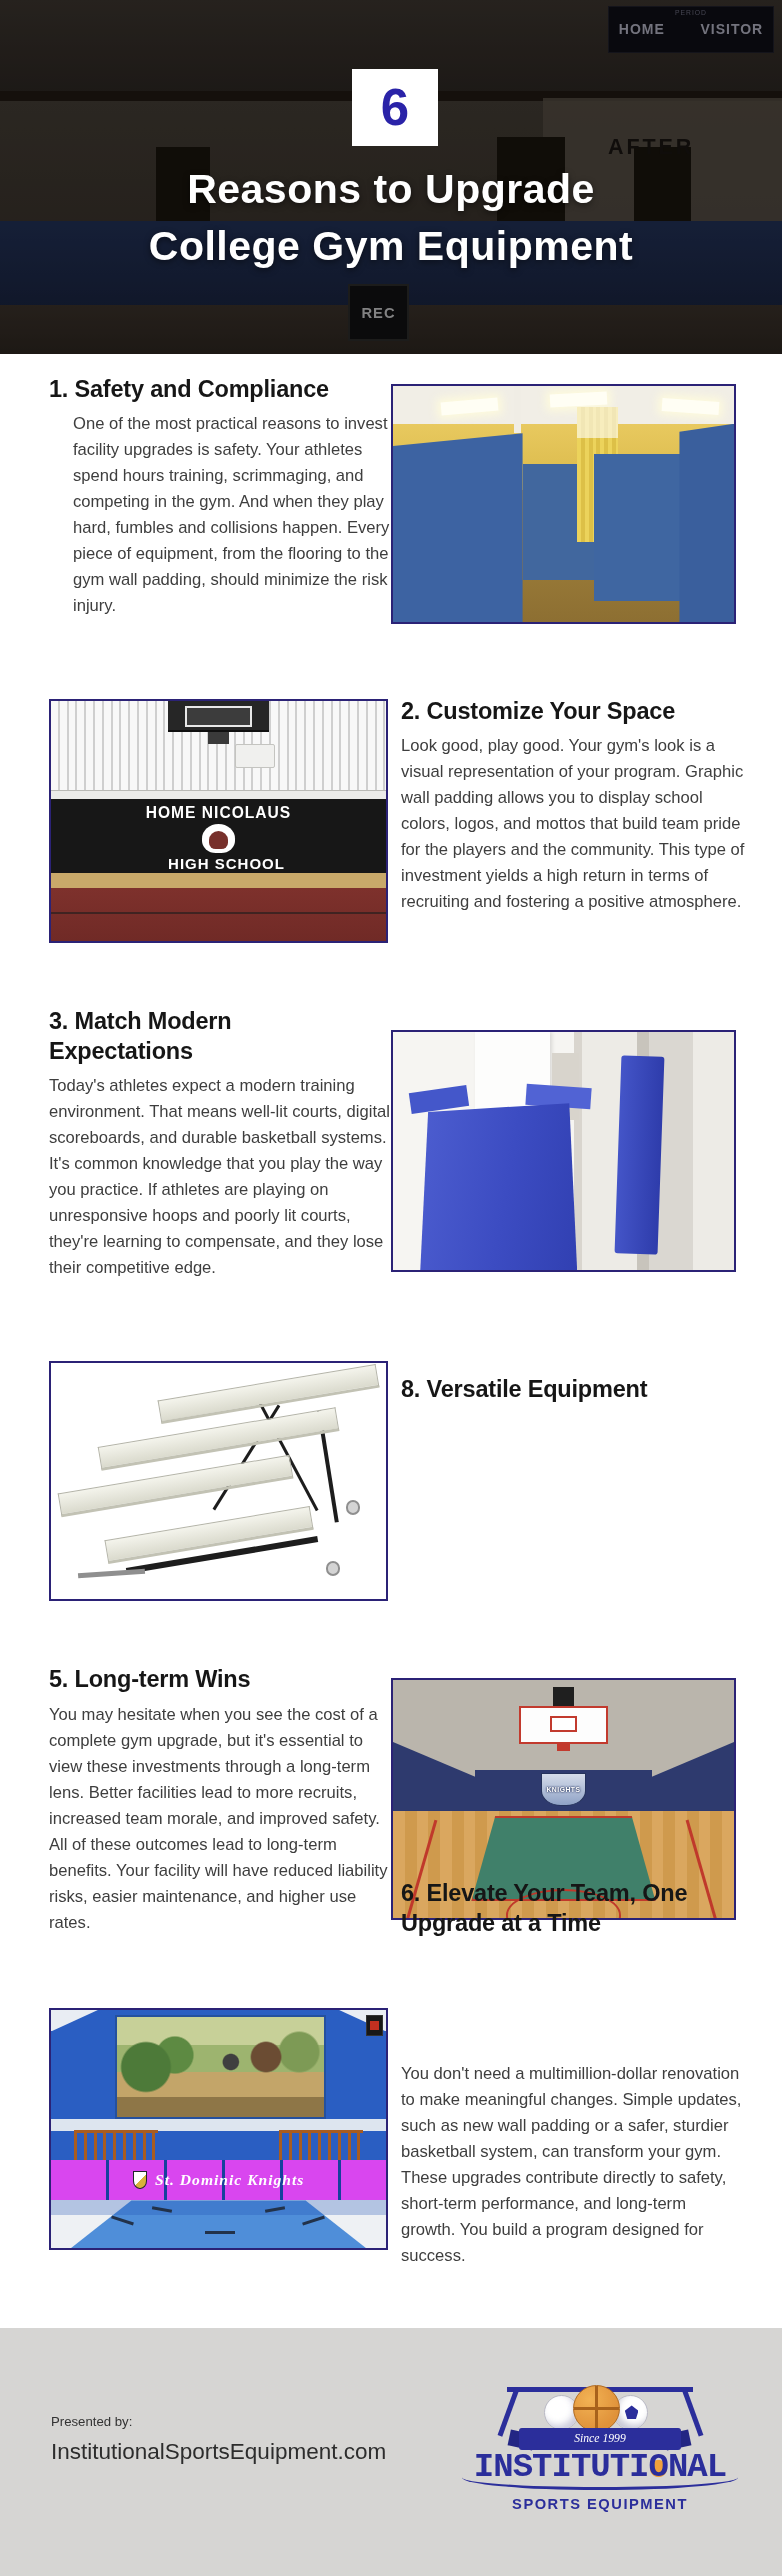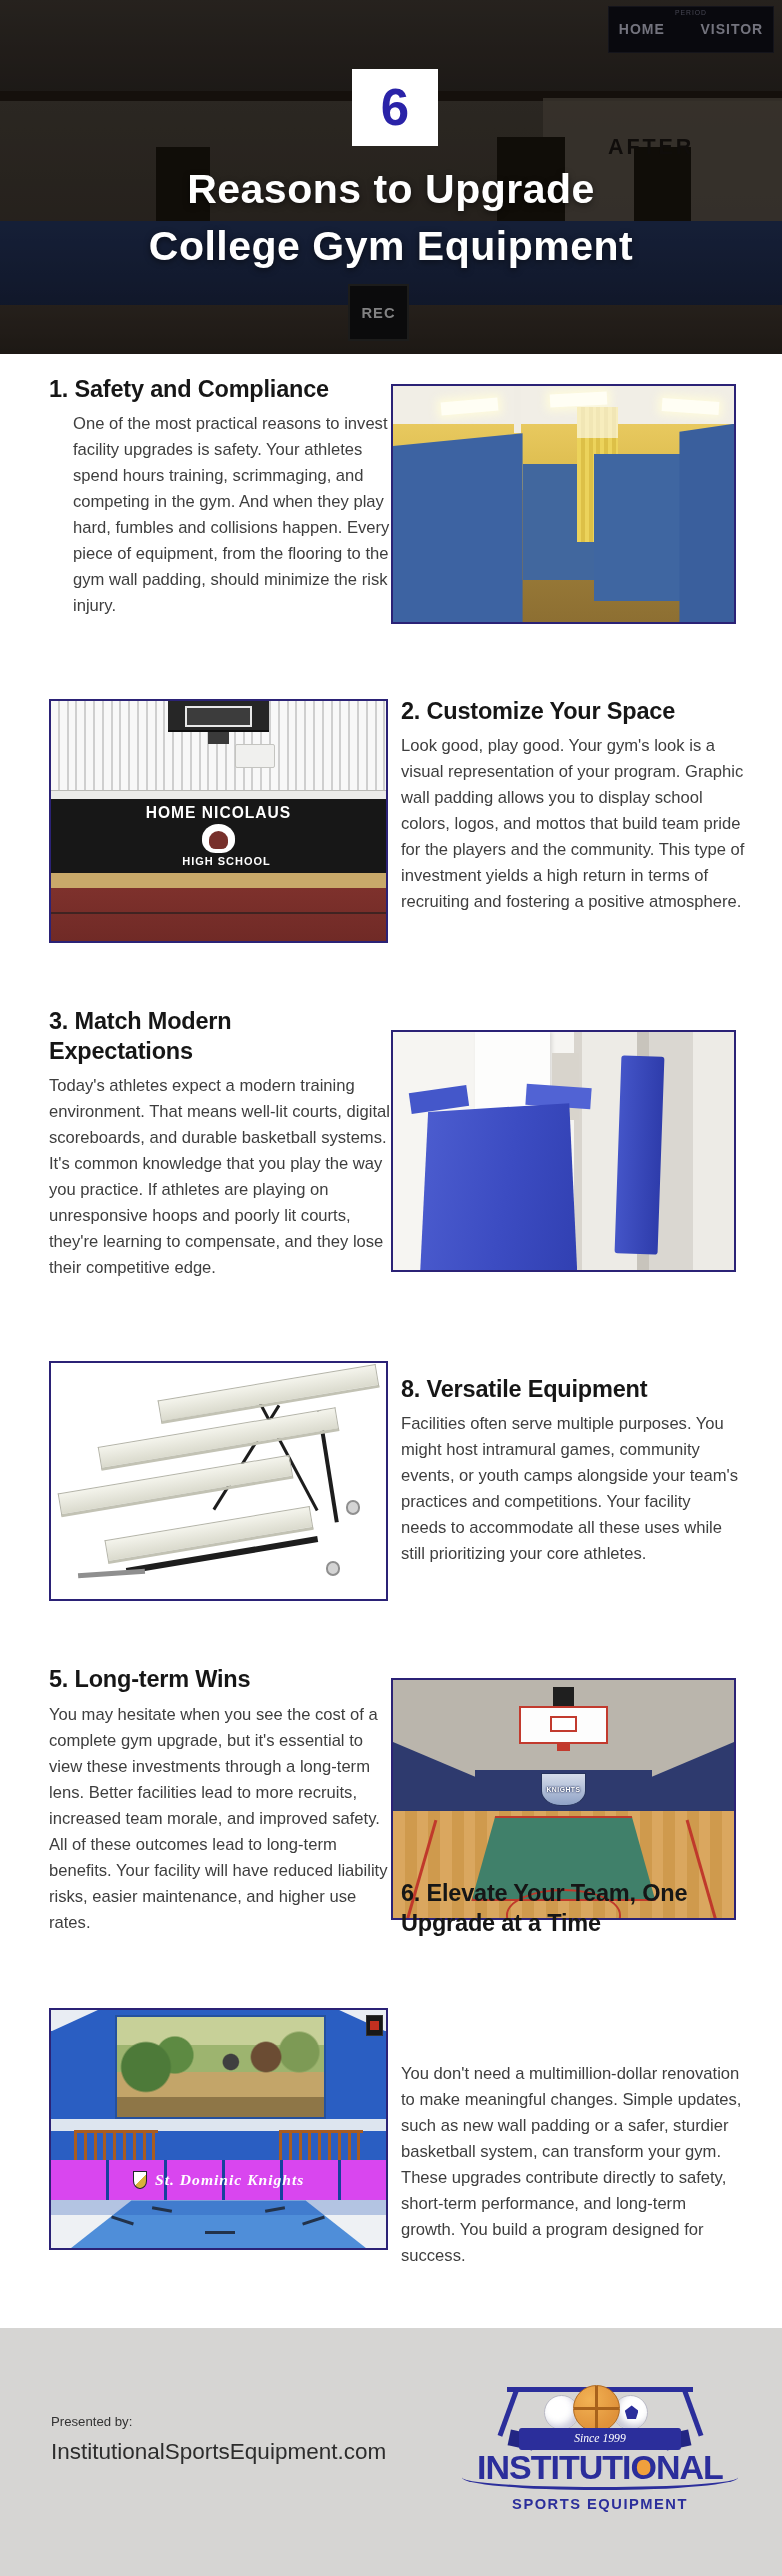--- a/index.html
+++ b/index.html
@@ -45,21 +45,21 @@
   .sc2-slats { position:absolute; top:0; left:0; width:100%; height:38%; background:repeating-linear-gradient(90deg,#f8f8f8 0 6.8px,#cfcfcf 6.8px 8.8px); }
   .sc2-board { position:absolute; left:35%; top:0; width:30%; height:13%; background:#262626; border-bottom:2.9px solid #101010; }
   .sc2-board-in { position:absolute; left:40%; top:2%; width:20%; height:9%; background:#3c3c3c; border:2px solid #e8e8e8; }
   .sc2-net { position:absolute; left:47%; top:13%; width:6%; height:5%; background:#3a3a3a; }
   .sc2-speaker { position:absolute; left:55%; top:18%; width:12%; height:10%; background:#f0f0ee; border:1px solid #c4c4c0; border-radius:2px; }
   .sc2-beam { position:absolute; top:37.2%; left:0; width:100%; height:3.6%; background:#ebebe9; border-top:1px solid #b9b9b5; }
   .sc2-pad { position:absolute; top:40.8%; left:0; width:100%; height:31%; background:#171717; color:#fff; text-align:center; }
   .sc2-t1 { font-size:15.6px; font-weight:bold; letter-spacing:1px; margin-top:4.9px; }
   .sc2-helmet { width:33px; height:29px; margin:2px auto; background:#ffffff; border-radius:50% 50% 42% 42%; position:relative; }
   .sc2-helmet-in { position:absolute; left:6.8px; top:6.8px; width:19.6px; height:18.6px; background:#77302b; border-radius:50% 50% 35% 35%; }
-  .sc2-t2 { font-size:11px; font-weight:bold; letter-spacing:1px;margin-left:16px; }
+  .sc2-t2 { font-size:15px; font-weight:bold; letter-spacing:1px;margin-left:16px; }
   .sc2-wood { position:absolute; top:71.8%; left:0; width:100%; height:6%; background:#c9a96a; }
   .sc2-maroon { position:absolute; top:77.8%; left:0; width:100%; height:22.2%; background:linear-gradient(#7e312c,#702a26); }
   .sc2-line { position:absolute; top:88%; left:0; width:100%; height:2px; background:#1c1c1c; opacity:.6; }
 
   
   .sc3-bg { position:absolute; inset:0; background:#f6f5f2; }
   .sc3-right { position:absolute; left:55%; top:0; width:45%; height:100%; background:#edebe6; }
   .sc3-div { position:absolute; left:53%; top:0; width:2.5%; height:100%; background:#d9d5ce; }
   .sc3-pillar { position:absolute; left:24%; top:0; width:22%; height:44%; background:#fdfdfc; box-shadow:2px 0 3.9px rgba(0,0,0,.12); }
   .sc3-door { position:absolute; left:46.5%; top:9%; width:8%; height:28%; background:#d8d4cc; }
@@ -126,21 +126,21 @@
   .basketball { left:115px; top:2px; width:47px; height:47px; border:1px solid #b06a1f;
     background:
       linear-gradient(90deg,transparent 46%,#a8621c 46% 54%,transparent 54%),
       linear-gradient(0deg,transparent 46%,#a8621c 46% 54%,transparent 54%),
       radial-gradient(circle at 35% 30%,#f2b254,#e0923a 70%); }
   .soccer { left:155px; top:11.7px; width:35px; height:35px; background:#ffffff; border:1px solid #b9b9c4; box-shadow:inset 3.9px -3.9px 5.9px rgba(40,40,90,.25); }
   .soccer i { position:absolute; left:10.8px; top:9.8px; width:13.7px; height:13.7px; background:#2b2e9b; clip-path:polygon(50% 0,100% 38%,81% 100%,19% 100%,0 38%); }
   .ribbon { position:absolute; left:61px; top:45px; width:162px; height:21.5px; background:#2b2e9b; border-radius:2.9px; display:flex; align-items:center; justify-content:center; }
   .ribbon-tail { position:absolute; top:49px; width:25.4px; height:15.6px; background:#232684; }
   .ribbon span { color:#fff; font-family:"Liberation Serif", serif; font-style:italic; font-size:11.7px; }
-  .logo-name { position:absolute; left:0; top:65px; width:284px; text-align:center; color:#2b2e9b; font-size:34px; font-weight:bold; letter-spacing:-1px; white-space:nowrap; }
+  .logo-name { position:absolute; left:0; top:65px; width:284px; text-align:center; color:#2b2e9b; font-size:34px; font-weight:bold; letter-spacing:-1px; white-space:nowrap;font-family:Liberation Mono, monospace; }
   .logo-name .o-ball { background:radial-gradient(circle at 50% 54%, #f0a03c 36%, transparent 40%); }
   .logo-swoosh { position:absolute; left:3.9px; top:82px; width:276px; height:25.4px; border-bottom:3.9px solid #2b2e9b; border-radius:50%; }
   .logo-sub { position:absolute; left:0; top:113px; width:284px; text-align:center; color:#2b2e9b; font-size:14.7px; font-weight:bold; letter-spacing:1.5px; }
 </style>
 </head>
 <body>
 
 <div class="page">
 
   <div class="header">
@@ -238,21 +238,20 @@
       <div class="sc4-plank" style="left:14%;top:27%;width:72%;"></div>
       <div class="sc4-plank" style="left:2%;top:47%;width:70%;"></div>
       <div class="sc4-plank" style="left:16%;top:68%;width:62%;"></div>
       <div class="sc4-frame" style="left:22%;top:80%;width:58%;height:5.9px;transform:rotate(-9.5deg);"></div>
       <div class="sc4-wheel" style="left:88%;top:58%;"></div>
       <div class="sc4-wheel" style="left:82%;top:84%;"></div>
       <div class="sc4-frame" style="left:8%;top:88%;width:20%;height:4.9px;transform:rotate(-4deg);background:#8f8f8f;"></div>
     </div>
   </div>
   <h2 class="s-title" style="top:1374px;left:401px;width:340px;">8. Versatile Equipment</h2>
-  <p class="s-body" style="top:1411px;left:401px;width:338px;">Facilities often serve multiple purposes. You might host intramural games, community events, or youth camps alongside your team's practices and competitions. Your facility needs to accommodate all these uses while still prioritizing your core athletes.</p>
 
   <h2 class="s-title" style="top:1664px;left:49px;width:344px;">5. Long-term Wins</h2>
   <p class="s-body" style="top:1702px;left:49px;width:344px;">You may hesitate when you see the cost of a complete gym upgrade, but it's essential to view these investments through a long-term lens. Better facilities lead to more recruits, increased team morale, and improved safety. All of these outcomes lead to long-term benefits. Your facility will have reduced liability risks, easier maintenance, and higher use rates.</p>
   <div class="img-frame" style="top:1678px;left:391px;width:345px;height:242px;">
     <div class="scene">
       <div class="sc5-wall"></div>
       <div class="sc5-wsc" style="left:0;top:26%;width:26%;height:44%;clip-path:polygon(0 0,100% 36%,100% 100%,0 100%);"></div>
       <div class="sc5-wsc" style="right:0;top:26%;width:26%;height:44%;clip-path:polygon(0 36%,100% 0,100% 100%,0 100%);"></div>
       <div class="sc5-wsc" style="left:24%;top:38%;width:52%;height:17%;"></div>
       <div class="sc5-mount"></div>

